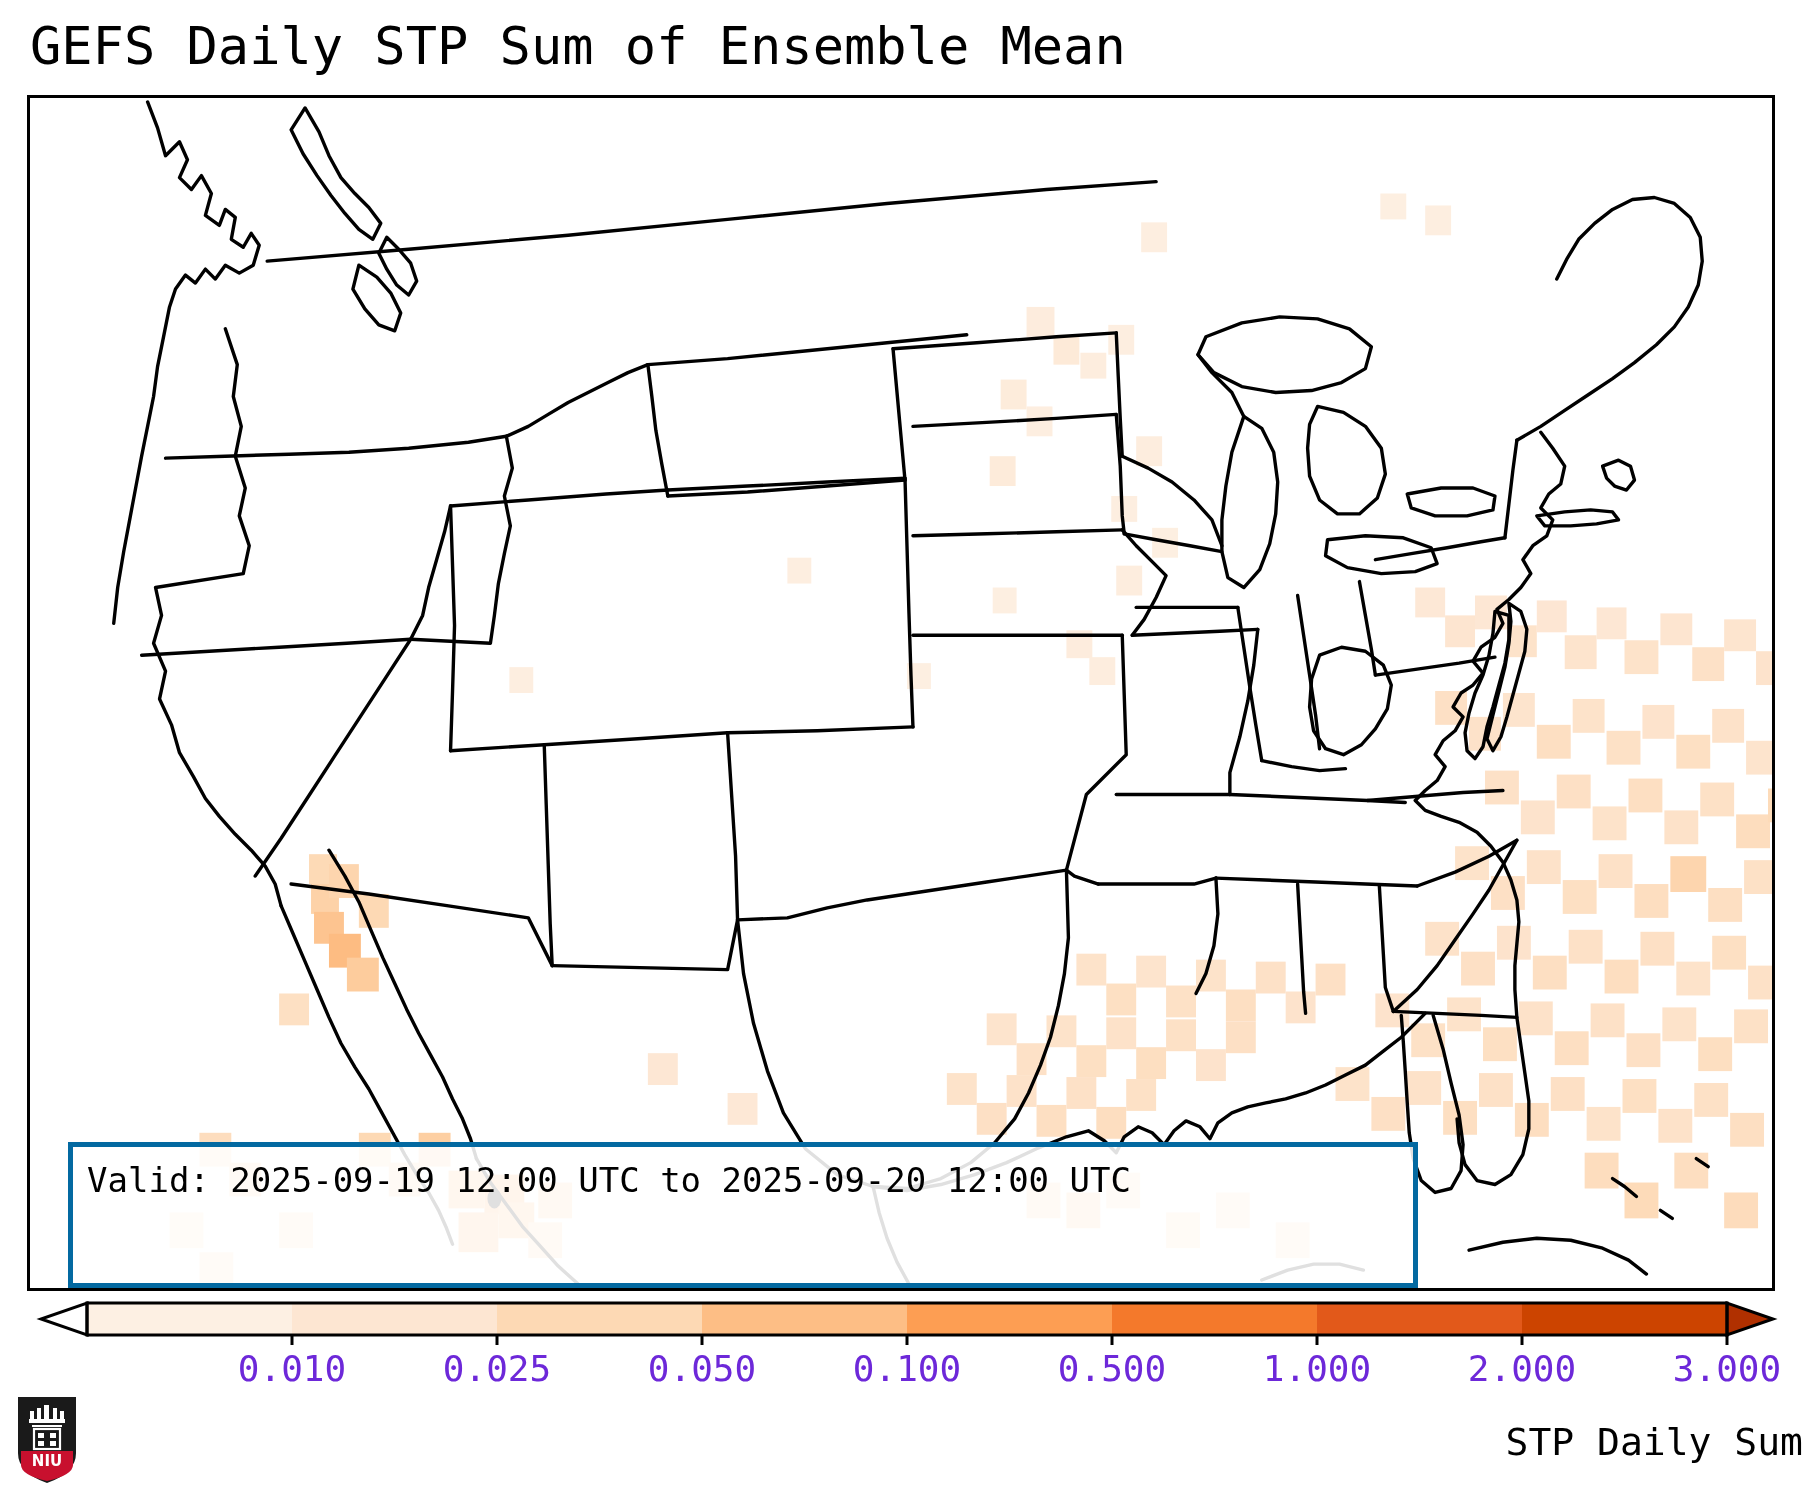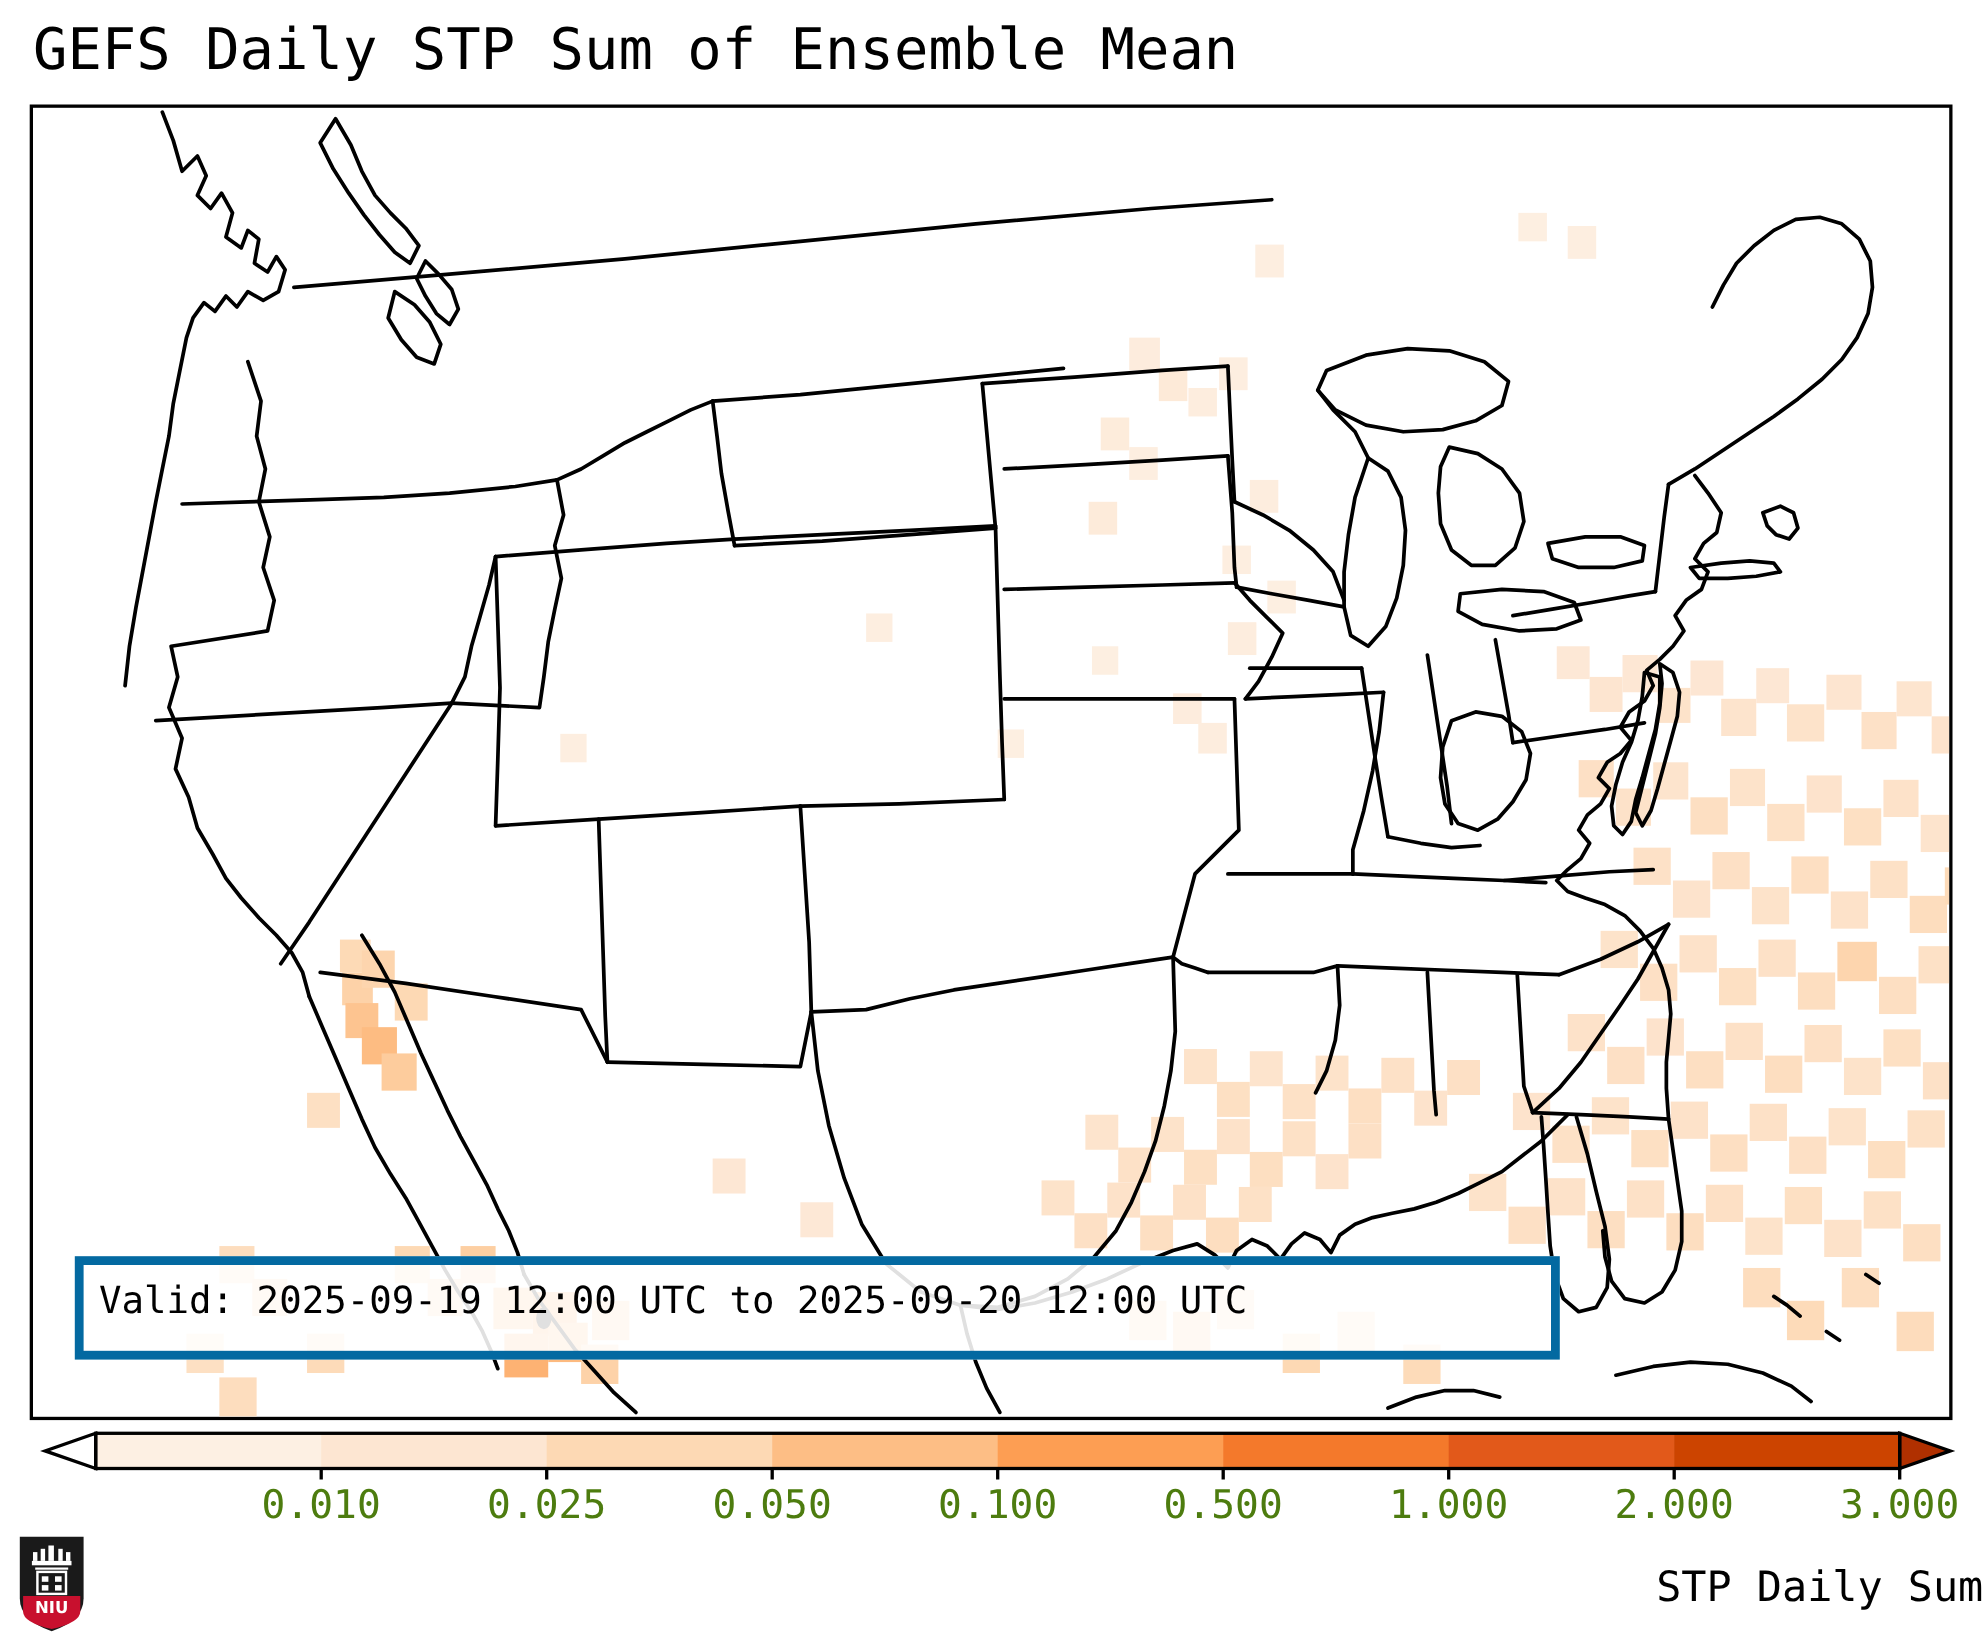--- a/index.html
+++ b/index.html
@@ -46,22 +46,22 @@
     height: 100%;
     display: block;
   }
 
   
   #info-box {
     position: absolute;
     left: 68px;
     top: 1142px;
     width: 1350px;
-    height: 94px;
-    border: 8px solid #0369a1;
+    height: 146px;
+    border: 5px solid #0369a1;
     box-sizing: border-box;
     background: rgba(255,255,255,0.88);
     padding: 8px 14px 0 14px;
     z-index: 6;
   }
   .info-line {
     font-size: 34px;
     line-height: 50px;
     color: #000000;
     white-space: pre;
@@ -81,21 +81,21 @@
   #cbar-ticklabels {
     position: absolute;
     left: 27px;
     top: 1348px;
     width: 1760px;
     height: 44px;
   }
   .cbar-tick-label {
     position: absolute;
     font-size: 36px;
-    color: #4d7c0f;
+    color: #6d28d9;
     white-space: pre;
     transform: translateX(-50%);
     font-family: "DejaVu Sans Mono", "Liberation Mono", monospace;
   }
 
   #cbar-axis-label {
     position: absolute;
     top: 1420px;
     left: 0;
     width: 1803px;

